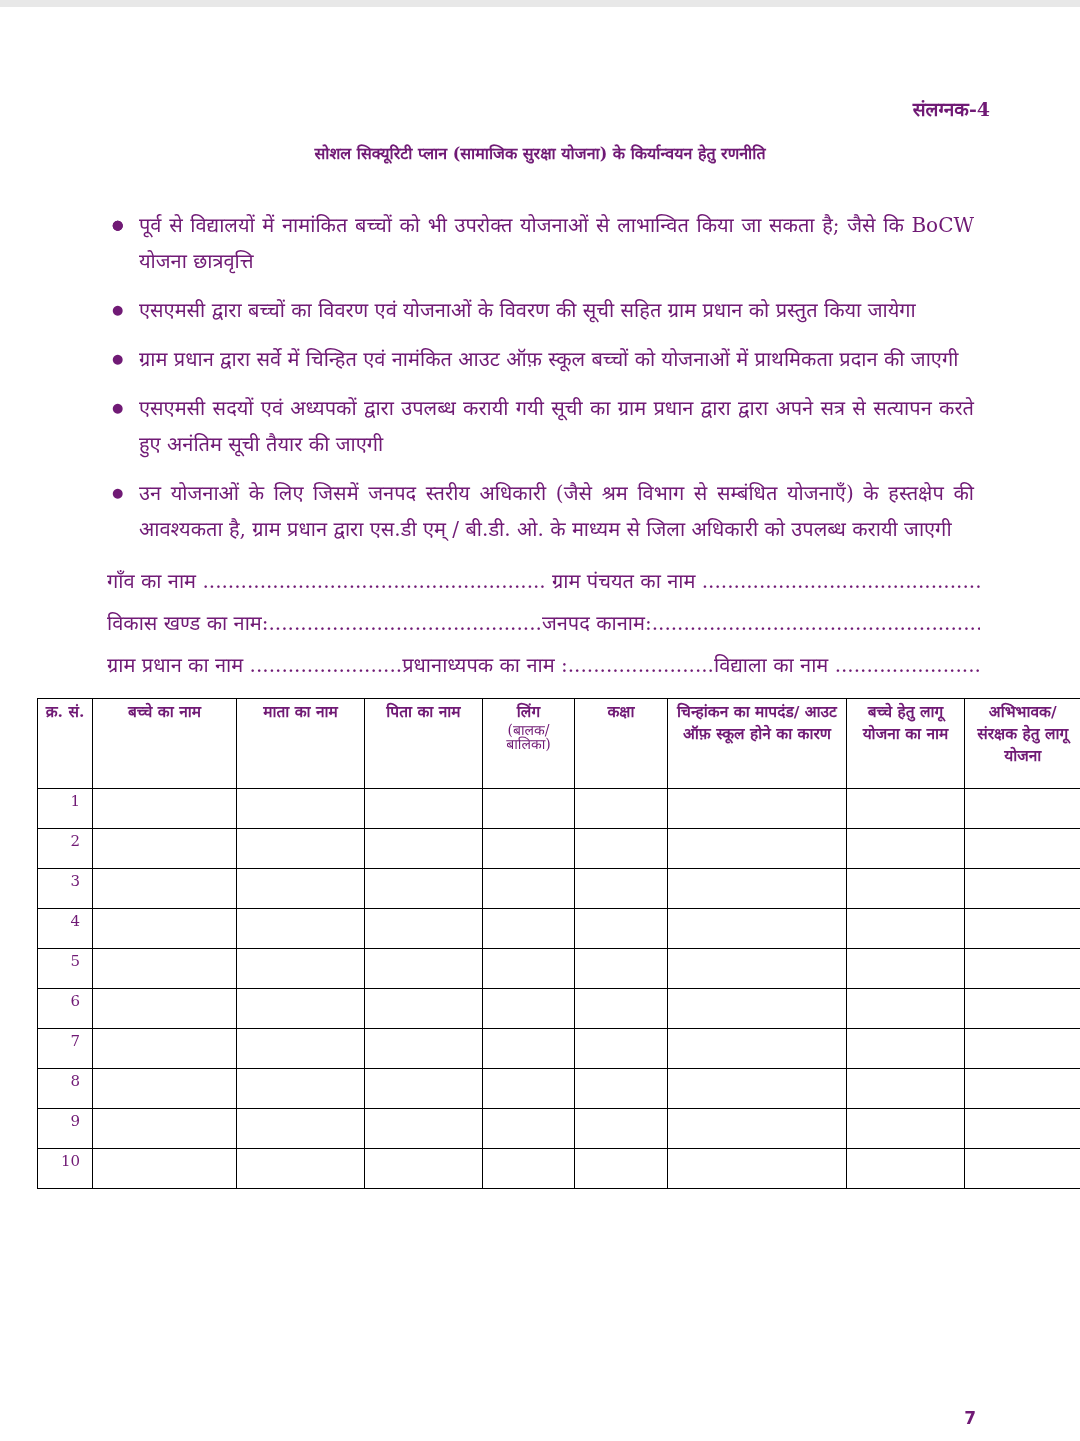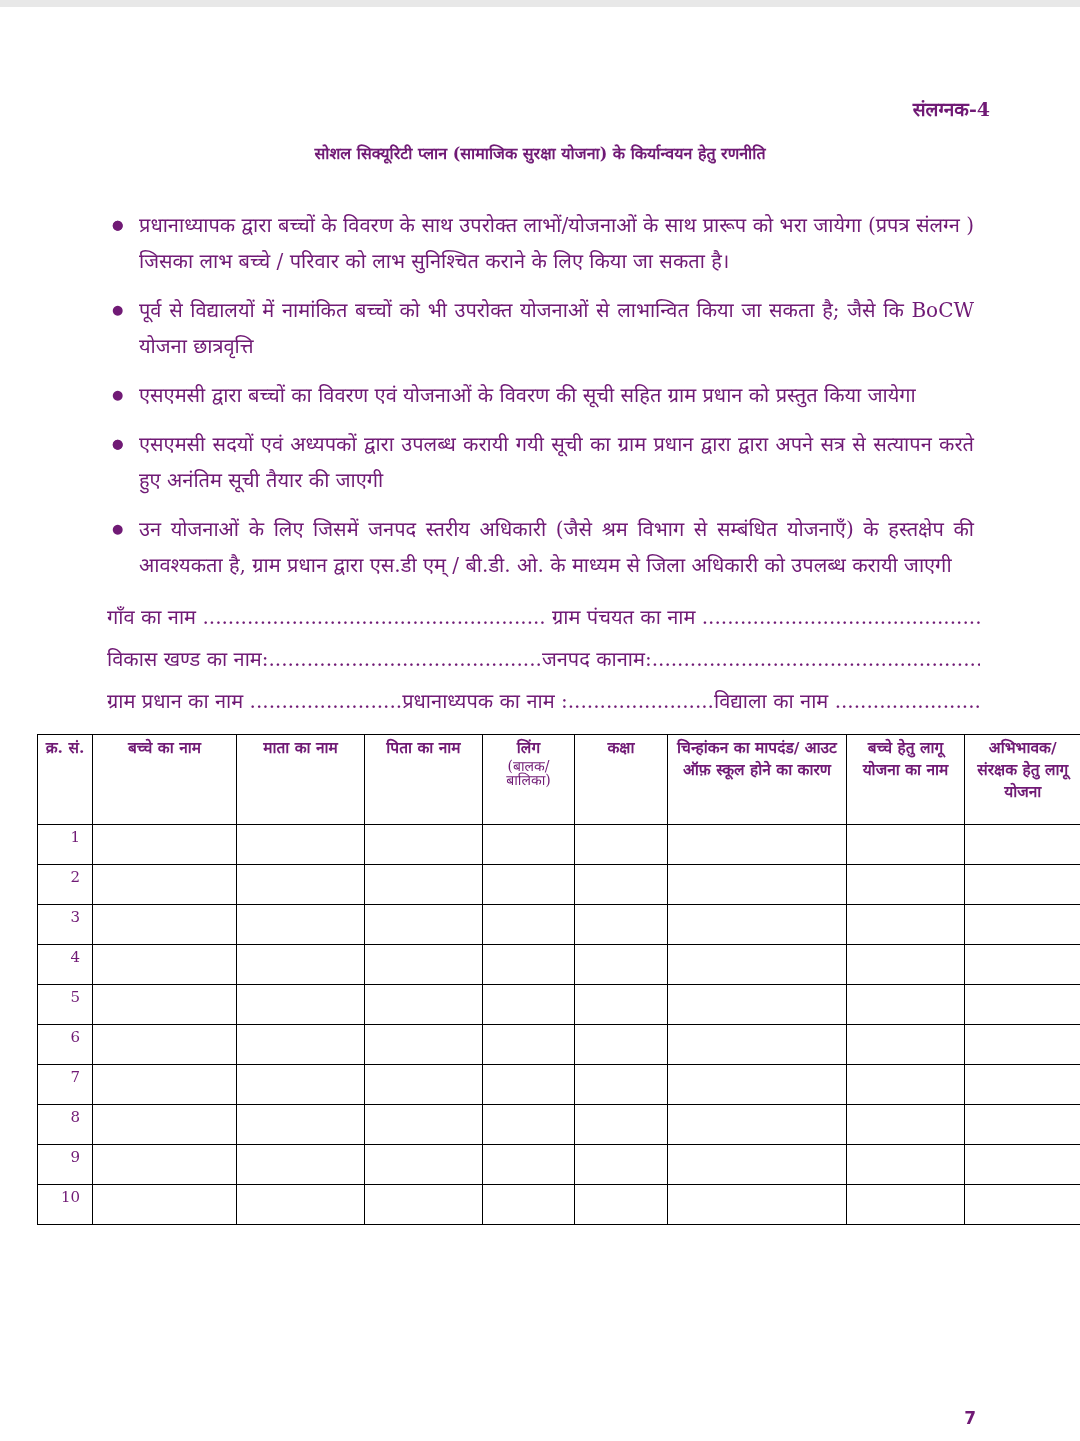--- a/index.html
+++ b/index.html
@@ -108,24 +108,24 @@
 <body>
 
 <div class="page">
 
   <div class="annexure">संलग्नक-4</div>
 
   <div class="title">सोशल सिक्यूरिटी प्लान (सामाजिक सुरक्षा योजना) के किर्यान्वयन हेतु रणनीति</div>
 
   <ul class="bullets">
     <li><span class="marker">●</span></li>
-    <li><span class="marker">●</span><span>प्रधानाध्यापक द्वारा बच्चों के विवरण के साथ उपरोक्त लाभों/योजनाओं के साथ प्रारूप को भरा जायेगा (प्रपत्र संलग्न ) जिसका लाभ बच्चे / परिवार को लाभ सुनिश्चित कराने के लिए किया जा सकता है।</span></li>
+    <li><span class="marker">●</span></li>
     <li><span class="marker">●</span><span>पूर्व से विद्यालयों में नामांकित बच्चों को भी उपरोक्त योजनाओं से लाभान्वित किया जा सकता है; जैसे कि BoCW योजना छात्रवृत्ति</span></li>
     <li><span class="marker">●</span><span>एसएमसी द्वारा बच्चों का विवरण एवं योजनाओं के विवरण की  सूची सहित ग्राम प्रधान को प्रस्तुत किया जायेगा</span></li>
-    <li><span class="marker">●</span></li>
+    <li><span class="marker">●</span><span>ग्राम प्रधान द्वारा सर्वे में चिन्हित एवं नामंकित आउट ऑफ़ स्कूल बच्चों को योजनाओं में प्राथमिकता प्रदान की जाएगी</span></li>
     <li><span class="marker">●</span><span>एसएमसी सदयों एवं अध्यपकों द्वारा उपलब्ध करायी गयी सूची का ग्राम प्रधान द्वारा द्वारा अपने सत्र से सत्यापन करते हुए अनंतिम सूची तैयार की जाएगी</span></li>
     <li><span class="marker">●</span><span>उन योजनाओं  के लिए जिसमें जनपद स्तरीय अधिकारी (जैसे श्रम विभाग से सम्बंधित योजनाएँ) के हस्तक्षेप की आवश्यकता है, ग्राम प्रधान द्वारा एस.डी एम् / बी.डी. ओ. के माध्यम से जिला अधिकारी को उपलब्ध करायी जाएगी</span></li>
   </ul>
 
   <div class="form-lines">
     <p>गाँव का नाम ...................................................... ग्राम पंचयत का नाम .....................................................</p>
     <p>विकास खण्ड का नाम:...........................................जनपद कानाम:...........................................................</p>
     <p>ग्राम प्रधान का नाम ........................प्रधानाध्यपक का नाम :.......................विद्याला का नाम ........................</p>
   </div>
 

